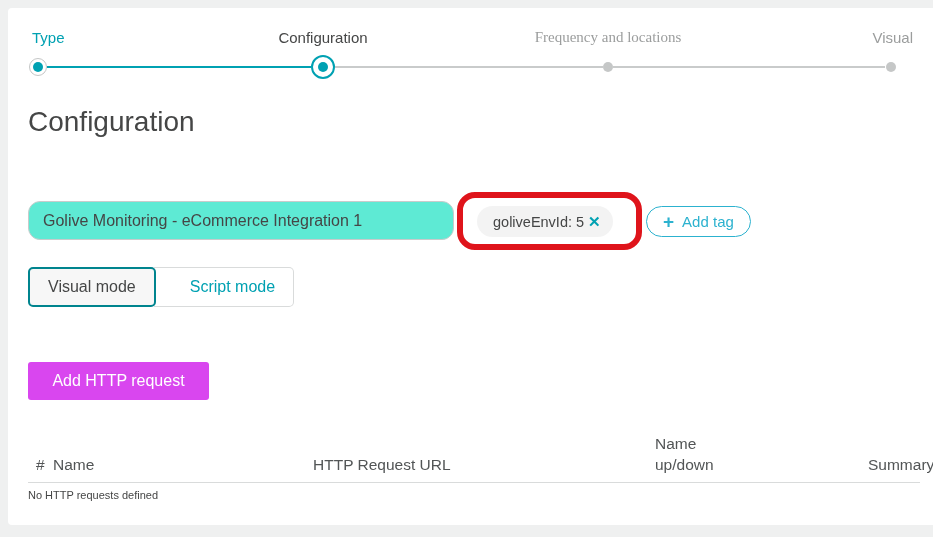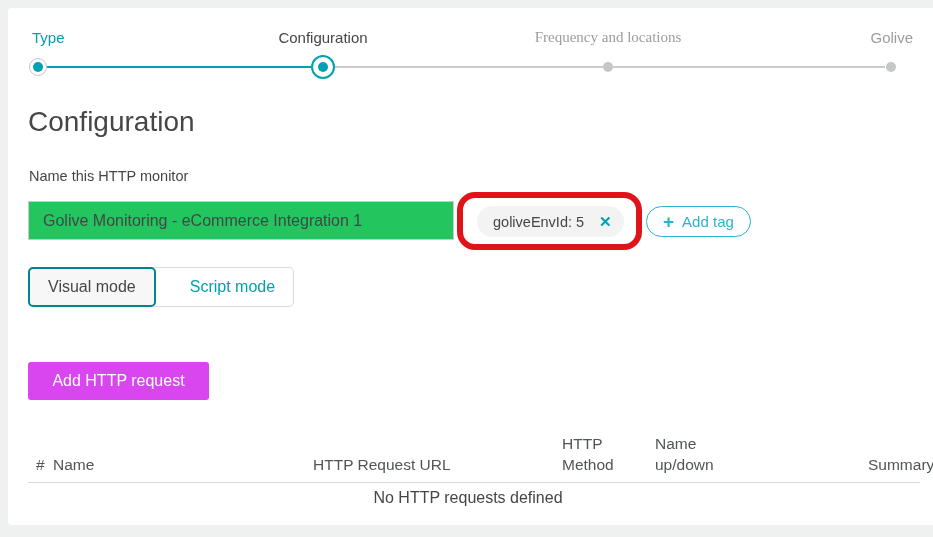--- a/index.html
+++ b/index.html
@@ -83,39 +83,39 @@
     position: absolute;
     left: 21px; top: 160px;
     font-size: 14.5px;
     color: #454646;
   }
   .name-input {
     position: absolute;
     left: 20px; top: 193px;
     width: 426px; height: 39px;
     border: 1px solid #c9cbcb;
-    border-radius: 0;
+    border-radius: 12px;
     padding: 0 14px;
     font-size: 16px;
     font-family: "Liberation Sans", sans-serif;
     color: #454646;
     outline: none;
-    background: #22c55e;
+    background: #5eead4;
   }
 
   .tag-pill {
     position: absolute;
     left: 469px; top: 198px;
     height: 31px;
     padding: 0 12px 0 16px;
     background: #f3f3f3;
     border-radius: 16px;
     display: flex;
     align-items: center;
-    gap: 15px;
+    gap: 4px;
     font-size: 14.5px;
     color: #454646;
     white-space: nowrap;
   }
   .remove-x {
     color: #00a1b2;
     font-size: 15px;
     font-weight: 700;
     cursor: pointer;
     line-height: 1;
@@ -218,53 +218,52 @@
   .header-divider {
     position: absolute;
     left: 20px; top: 474px;
     width: 892px; height: 1px;
     background: #d9dbdb;
   }
   .empty-row {
     position: absolute;
     left: 20px; top: 481px;
     width: 880px;
-    text-align: center;
-    font-size: 16px;
+    text-align: left;
+    font-size: 11px;
     color: #454646;
   }
 </style>
 </head>
 <body>
 
 <div class="card">
 
   <div>
     <span class="step-label done" style="left:24px;">Type</span>
     <span class="step-label active centered" style="left:315px;">Configuration</span>
     <span class="step-label todo centered" style="left:600px;font-family:Liberation Serif, serif;">Frequency and locations</span>
-    <span class="step-label todo" style="right:28px;">Golive</span>
+    <span class="step-label todo" style="right:28px;">Visual</span>
 
     <div class="step-line line-teal" style="left:39px; width:264px;"></div>
     <div class="step-line line-gray" style="left:327px; width:268px;"></div>
     <div class="step-line line-gray" style="left:605px; width:272px;"></div>
 
     <div class="dot-outer dot-done">
       <div class="dot-inner"></div>
     </div>
     <div class="dot-outer dot-active">
       <div class="dot-inner"></div>
     </div>
     <div class="dot-todo" style="left:595px;"></div>
     <div class="dot-todo" style="left:878px;"></div>
   </div>
 
   <h1 class="page-title">Configuration</h1>
 
-  <label class="name-label">Name this HTTP monitor</label>
   <input class="name-input" type="text" value="Golive Monitoring - eCommerce Integration 1" style="">
 
   <div class="tag-pill">
     <span>goliveEnvId: 5</span>
     <span class="remove-x">✕</span>
   </div>
 
   <div class="red-annotation"></div>
 
   <button class="add-tag-btn">
@@ -276,20 +275,19 @@
     <div class="tab tab-active">Visual mode</div>
     <div class="tab tab-inactive">Script mode</div>
   </div>
 
   <button class="add-request-btn">Add HTTP request</button>
 
   <div class="table-header">
     <span class="th th-index">#</span>
     <span class="th th-name">Name</span>
     <span class="th th-url">HTTP Request URL</span>
-    <span class="th th-method wrap">HTTP Method</span>
     <span class="th th-move wrap">Name up/down</span>
     <span class="th th-delete">Summary</span>
   </div>
   <div class="header-divider"></div>
   <div class="empty-row">No HTTP requests defined</div>
 
 </div>
 
 </body></html>

